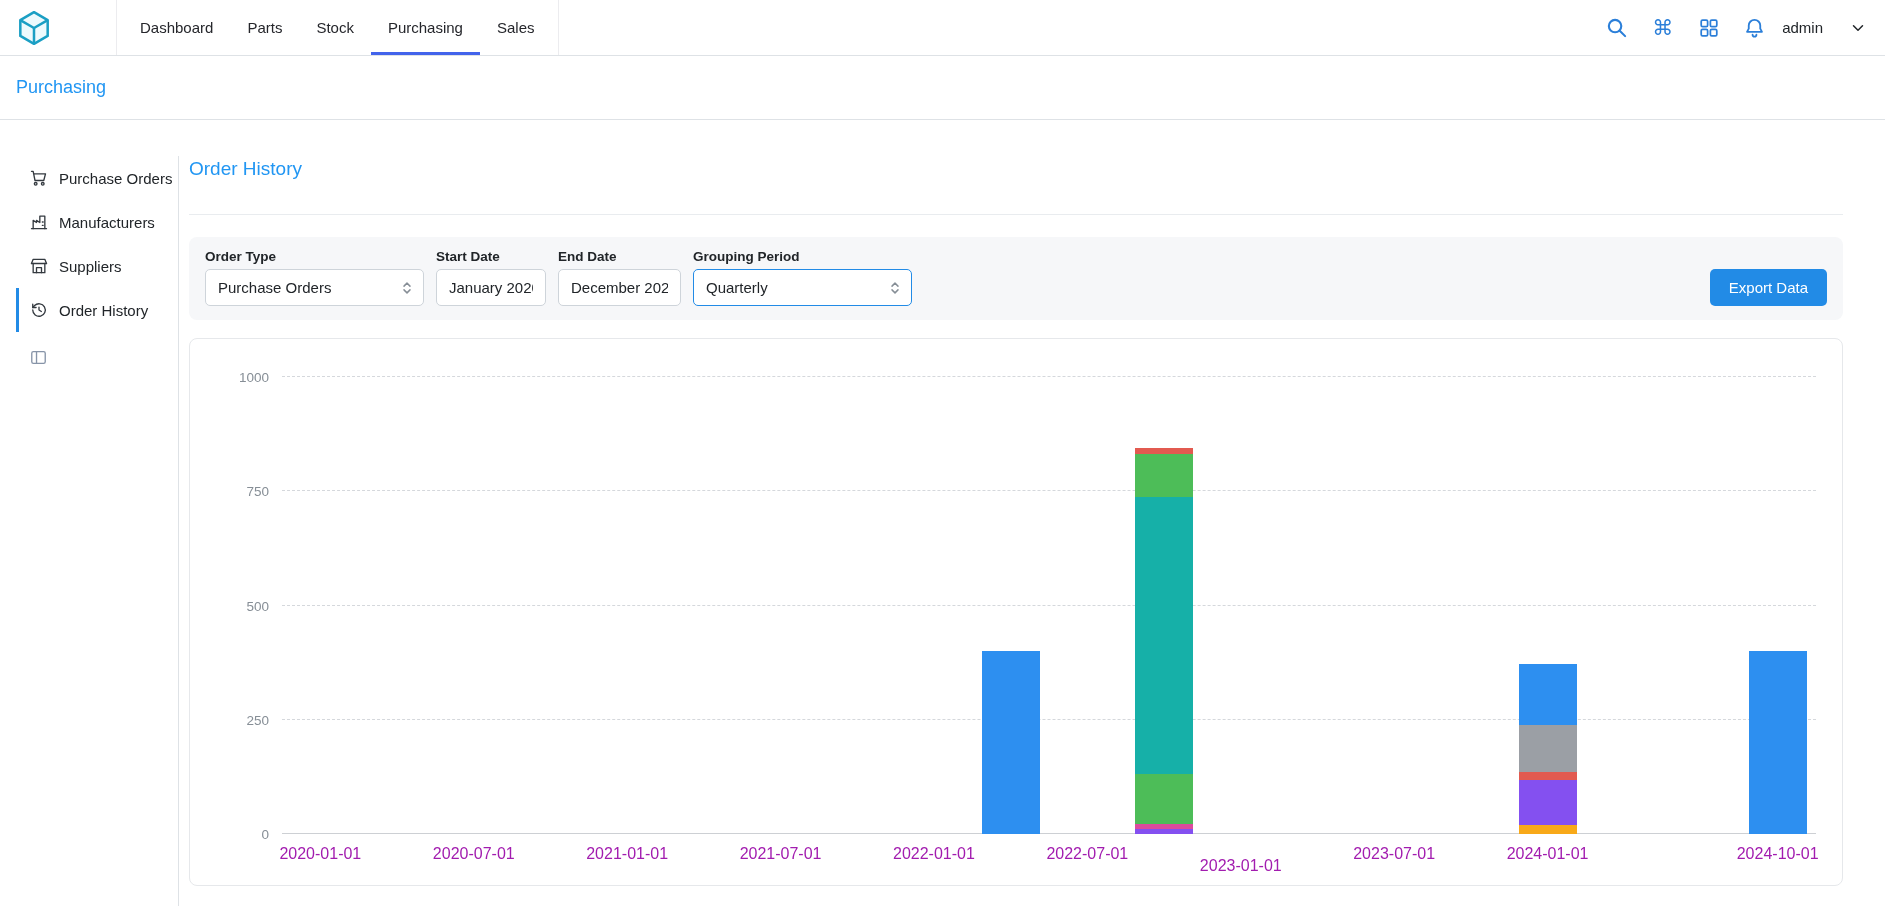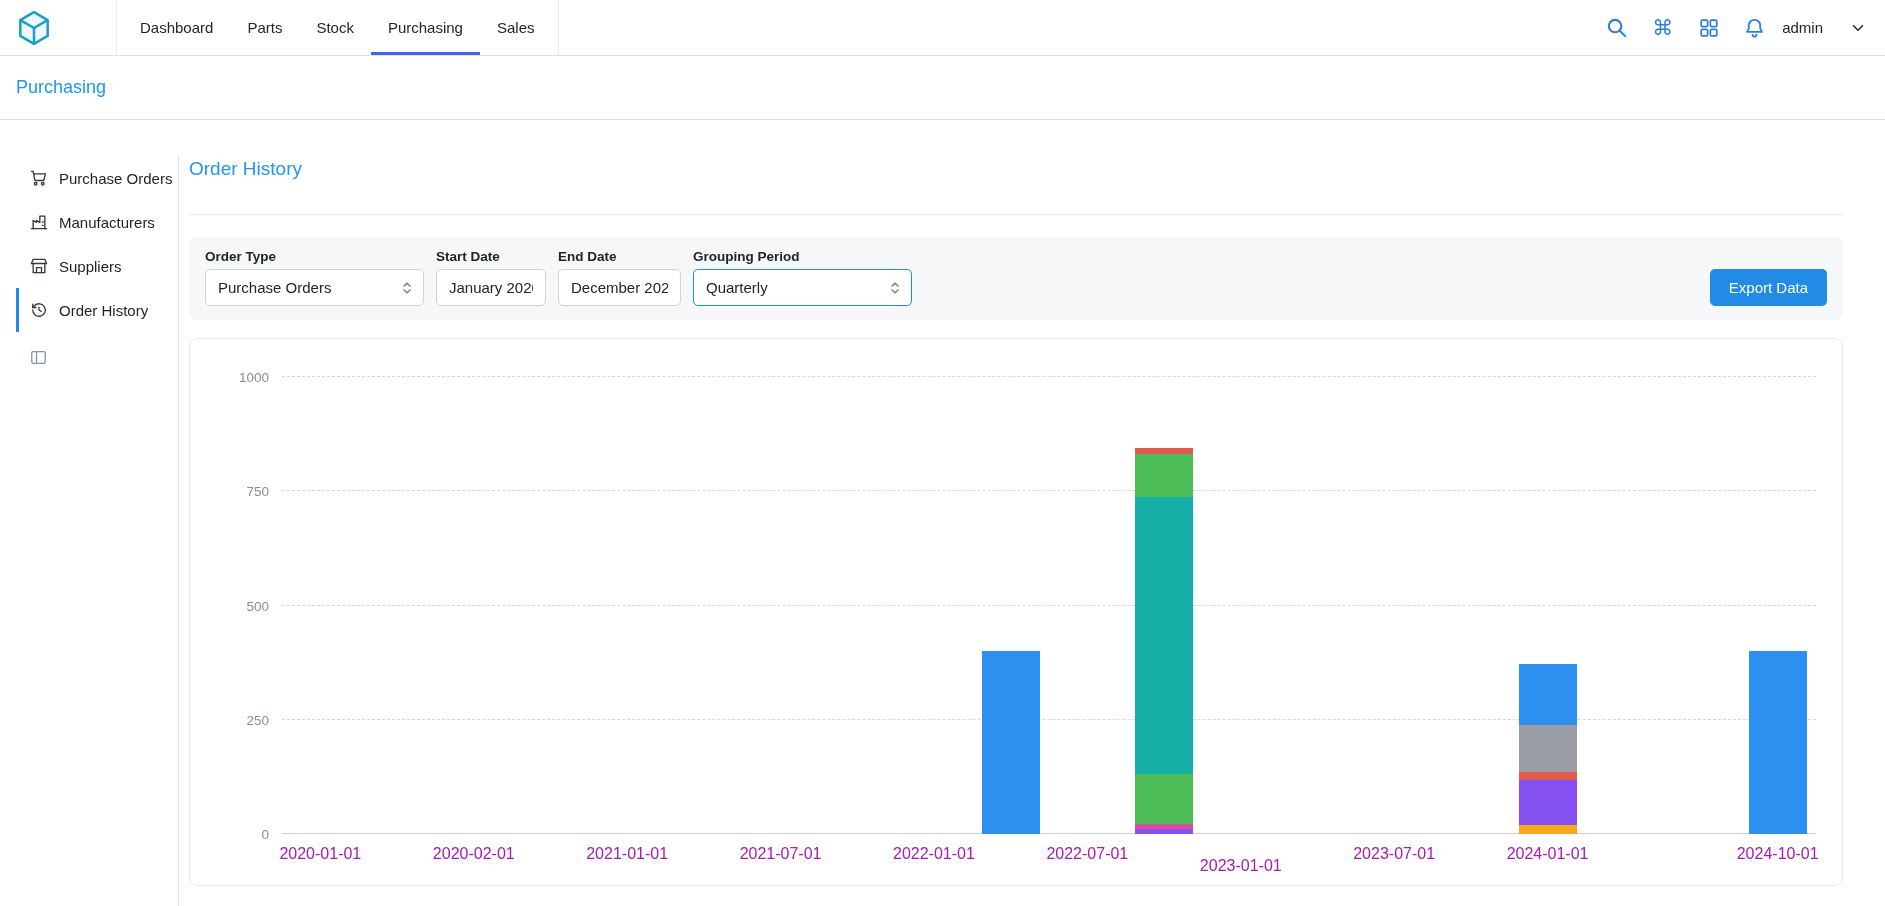--- a/index.html
+++ b/index.html
@@ -328,21 +328,21 @@
           <div class="ytick" style="bottom: 0%;">0</div>
           <div class="gridline" style="bottom: 25%;"></div>
           <div class="ytick" style="bottom: 25%;">250</div>
           <div class="gridline" style="bottom: 50%;"></div>
           <div class="ytick" style="bottom: 50%;">500</div>
           <div class="gridline" style="bottom: 75%;"></div>
           <div class="ytick" style="bottom: 75%;">750</div>
           <div class="gridline" style="bottom: 100%;"></div>
           <div class="ytick" style="bottom: 100%;">1000</div>
           <div class="xtick" style="left: 2.5%;">2020-01-01</div>
-          <div class="xtick" style="left: 12.5%;">2020-02-01</div>
+          <div class="xtick" style="left: 12.5%;">2020-07-01</div>
           <div class="xtick" style="left: 22.5%;">2021-01-01</div>
           <div class="xtick" style="left: 32.5%;">2021-07-01</div>
           <div class="xtick" style="left: 42.5%;">2022-01-01</div>
           <div class="xtick" style="left: 52.5%;">2022-07-01</div>
           <div class="xtick" style="left: 62.5%; margin-top: 12px;">2023-01-01</div>
           <div class="xtick" style="left: 72.5%;">2023-07-01</div>
           <div class="xtick" style="left: 82.5%; text-align: right;">2024-01-01</div>
           <div class="xtick" style="left: 97.5%;">2024-10-01</div>
           <div class="bar" style="left: 47.5%;">
             <div class="bar-seg" style="height: 40%; background: rgb(45, 143, 240);"></div>

